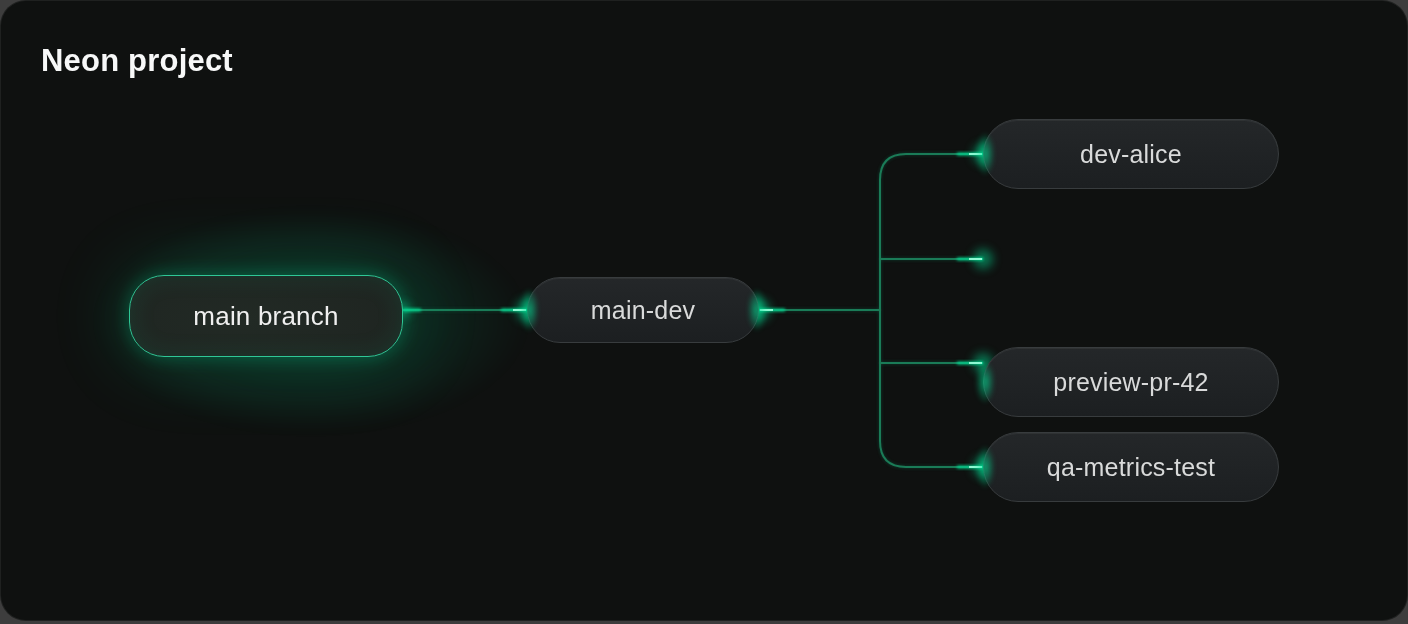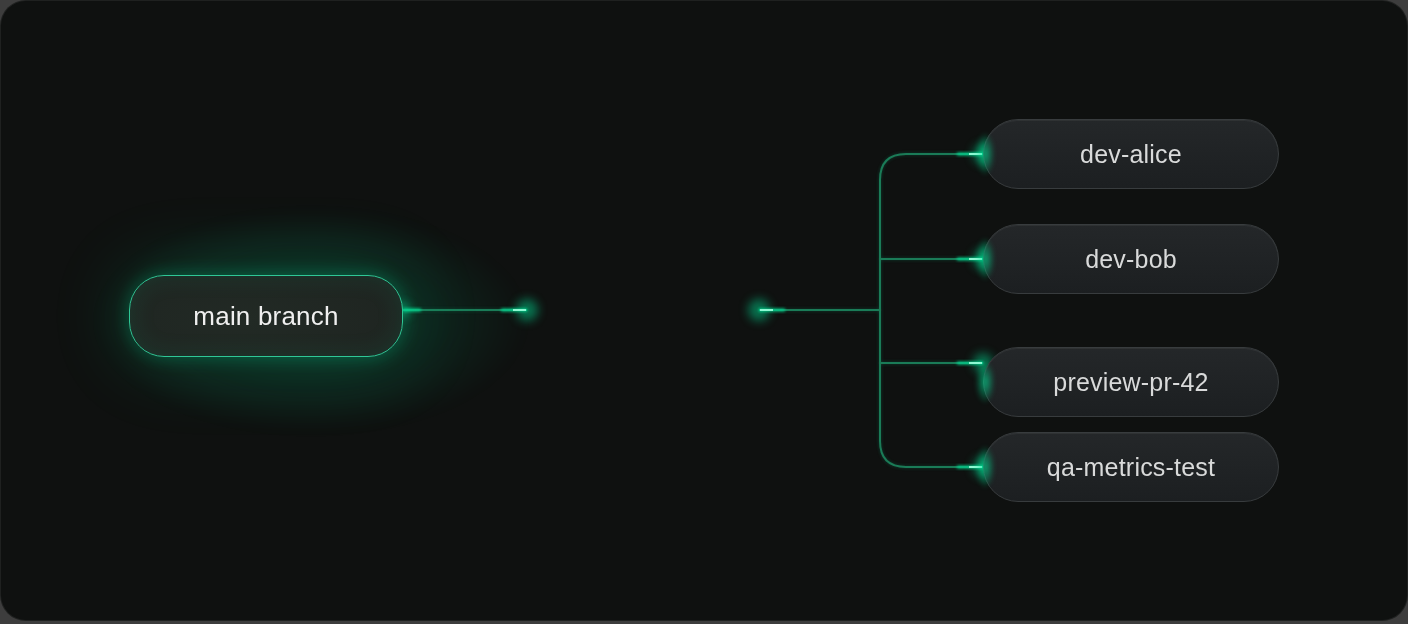--- a/index.html
+++ b/index.html
@@ -75,20 +75,21 @@
   }
   .edge-glow.left{left:-12px;}
   .edge-glow.right{right:-12px;}
 </style>
 </head>
 <body>
 
 <div class="stage">
   <div class="card">
 
+    <div class="page-title">Neon project</div>
 
     <div class="halo"></div>
 
     <svg class="connectors" viewBox="0 0 1408 624" xmlns="http://www.w3.org/2000/svg">
       <defs>
         <filter id="b2" x="-50%" y="-50%" width="200%" height="200%">
             <feGaussianBlur stdDeviation="1.6"></feGaussianBlur>
           </filter>
         <filter id="b5" x="-80%" y="-80%" width="260%" height="260%">
             <feGaussianBlur stdDeviation="5"></feGaussianBlur>
@@ -134,28 +135,29 @@
         <line class="flare-core" x1="968" y1="258" x2="981" y2="258"></line>
         <line class="flare-core" x1="968" y1="362" x2="981" y2="362"></line>
         <line class="flare-core" x1="968" y1="466" x2="981" y2="466"></line>
       </g>
     </svg>
 
     <div class="node node-root">
       <span>main branch</span>
     </div>
 
+    <div class="node node-main-dev">
+      <span class="edge-glow left"></span>
+      <span>main-dev</span>
+      <span class="edge-glow right"></span>
+    </div>
 
     <div class="node node-branch" style="top:118px">
       <span class="edge-glow left"></span>
       <span>dev-alice</span>
-    </div>
-    <div class="node node-branch" style="top:223px">
-      <span class="edge-glow left"></span>
-      <span>dev-bob</span>
     </div>
     <div class="node node-branch" style="top:346px">
       <span class="edge-glow left"></span>
       <span>preview-pr-42</span>
     </div>
     <div class="node node-branch" style="top:431px">
       <span class="edge-glow left"></span>
       <span>qa-metrics-test</span>
     </div>
 

